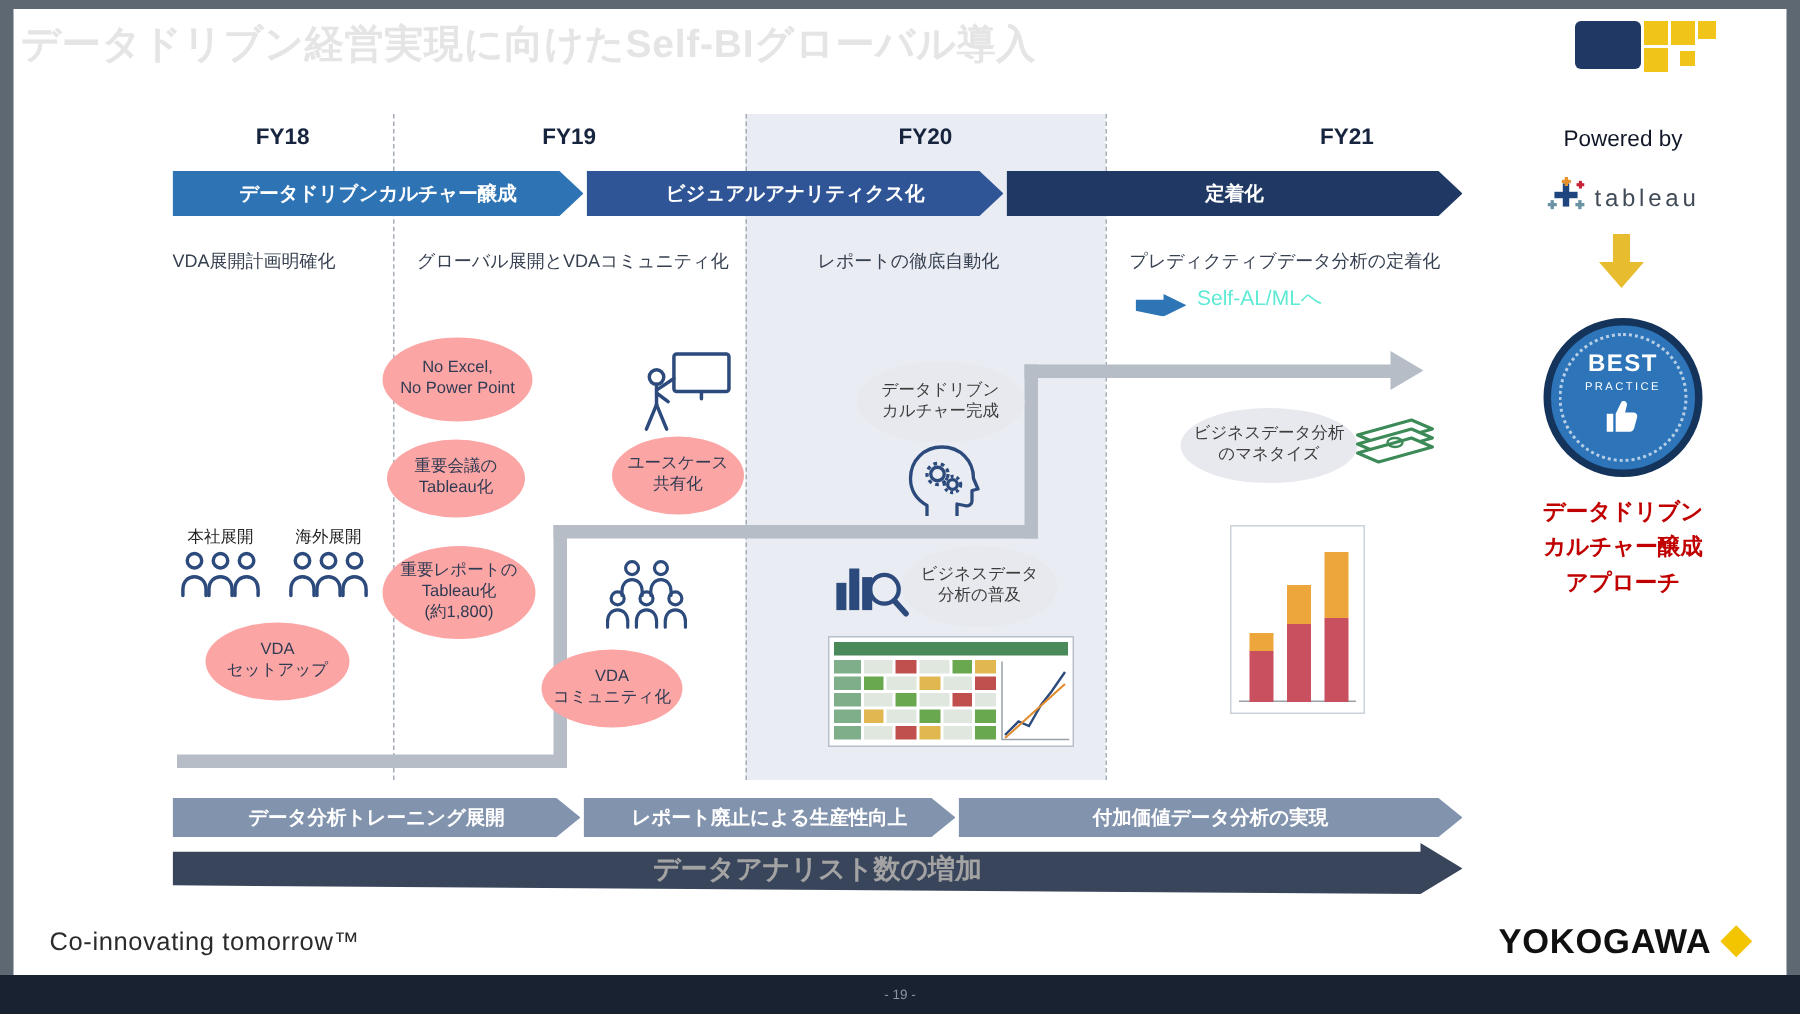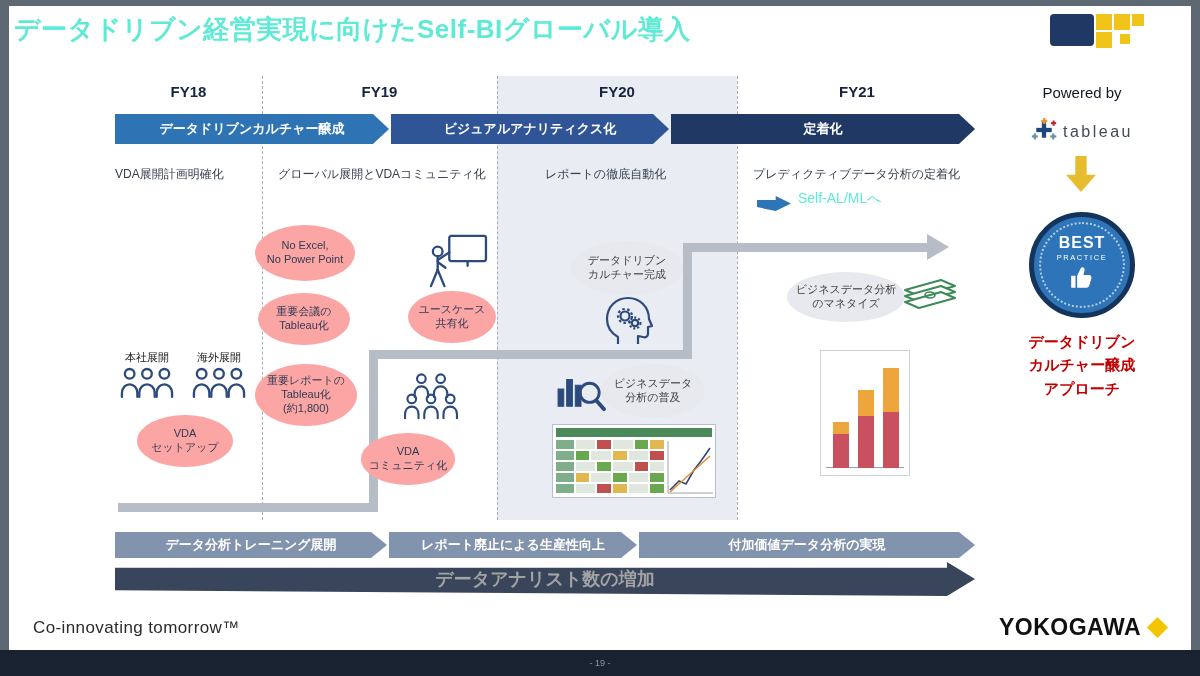--- a/index.html
+++ b/index.html
@@ -1,20 +1,20 @@
 <!DOCTYPE html>
 <html><head>
 <meta charset="utf-8">
 <style>
   *{margin:0;padding:0;box-sizing:border-box;}
   body{font-family:"Liberation Sans","DejaVu Sans",sans-serif;}
   .frame{position:relative;width:1200px;height:676px;background:#5d6872;overflow:hidden;}
   .abs{position:absolute;}
   .slide{left:9px;top:6px;width:1182px;height:644px;background:#ffffff;}
-  .title{left:14px;top:12px;font-size:26px;font-weight:bold;color:#5eead4;letter-spacing:.5px;white-space:nowrap;}
+  .title{left:14px;top:12px;font-size:26px;font-weight:bold;color:#e5e5e5;letter-spacing:.5px;white-space:nowrap;}
   .deco-navy{left:1050px;top:14px;width:44px;height:32px;background:#1f3864;border-radius:4px;}
   .deco-y{background:#f0c419;}
   .fy20shade{left:497px;top:76px;width:240px;height:444px;background:#e9ecf2;}
   .vdash{top:76px;height:444px;width:0;border-left:1px dashed #a5adb8;}
   .colhead{top:80px;height:22px;display:flex;align-items:center;justify-content:center;font-weight:bold;font-size:15px;color:#16243e;}
   .chev{height:30px;display:flex;align-items:center;justify-content:center;color:#fff;font-weight:bold;font-size:13px;clip-path:polygon(0 0,calc(100% - 16px) 0,100% 50%,calc(100% - 16px) 100%,0 100%);}
   .note{top:166px;font-size:12px;color:#374151;white-space:nowrap;}
   .mlarrow{left:757px;top:196px;width:34px;height:15px;background:#2e75b6;clip-path:polygon(0 26%,55% 26%,55% 0,100% 50%,55% 100%,0 74%);}
   .mltext{left:798px;top:190px;font-size:14px;font-weight:normal;color:#5eead4;}
   .gray{background:#b6bdc6;}
@@ -67,21 +67,21 @@
   <div class="abs deco-y" style="left:1120px;top:34px;width:10px;height:10px;"></div>
 
   <div class="abs fy20shade"></div>
   <div class="abs vdash" style="left:262px;"></div>
   <div class="abs vdash" style="left:497px;"></div>
   <div class="abs vdash" style="left:737px;"></div>
 
   <div class="abs colhead" style="left:115px;width:147px;">FY18</div>
   <div class="abs colhead" style="left:262px;width:235px;">FY19</div>
   <div class="abs colhead" style="left:497px;width:240px;">FY20</div>
-  <div class="abs colhead" style="left:737px;width:240px;">FY21</div>
+  <div class="abs colhead" style="left:778px;width:240px;">FY21</div>
 
   <div class="abs chev" style="left:115px;top:114px;width:274px;background:#2e74b5;">データドリブンカルチャー醸成</div>
   <div class="abs chev" style="left:391px;top:114px;width:278px;background:#2f5597;">ビジュアルアナリティクス化</div>
   <div class="abs chev" style="left:671px;top:114px;width:304px;background:#1f3864;text-align:right;">定着化</div>
 
   <div class="abs note" style="left:115px;">VDA展開計画明確化</div>
   <div class="abs note" style="left:278px;">グローバル展開とVDAコミュニティ化</div>
   <div class="abs note" style="left:545px;">レポートの徹底自動化</div>
   <div class="abs note" style="left:753px;">プレディクティブデータ分析の定着化</div>
 

